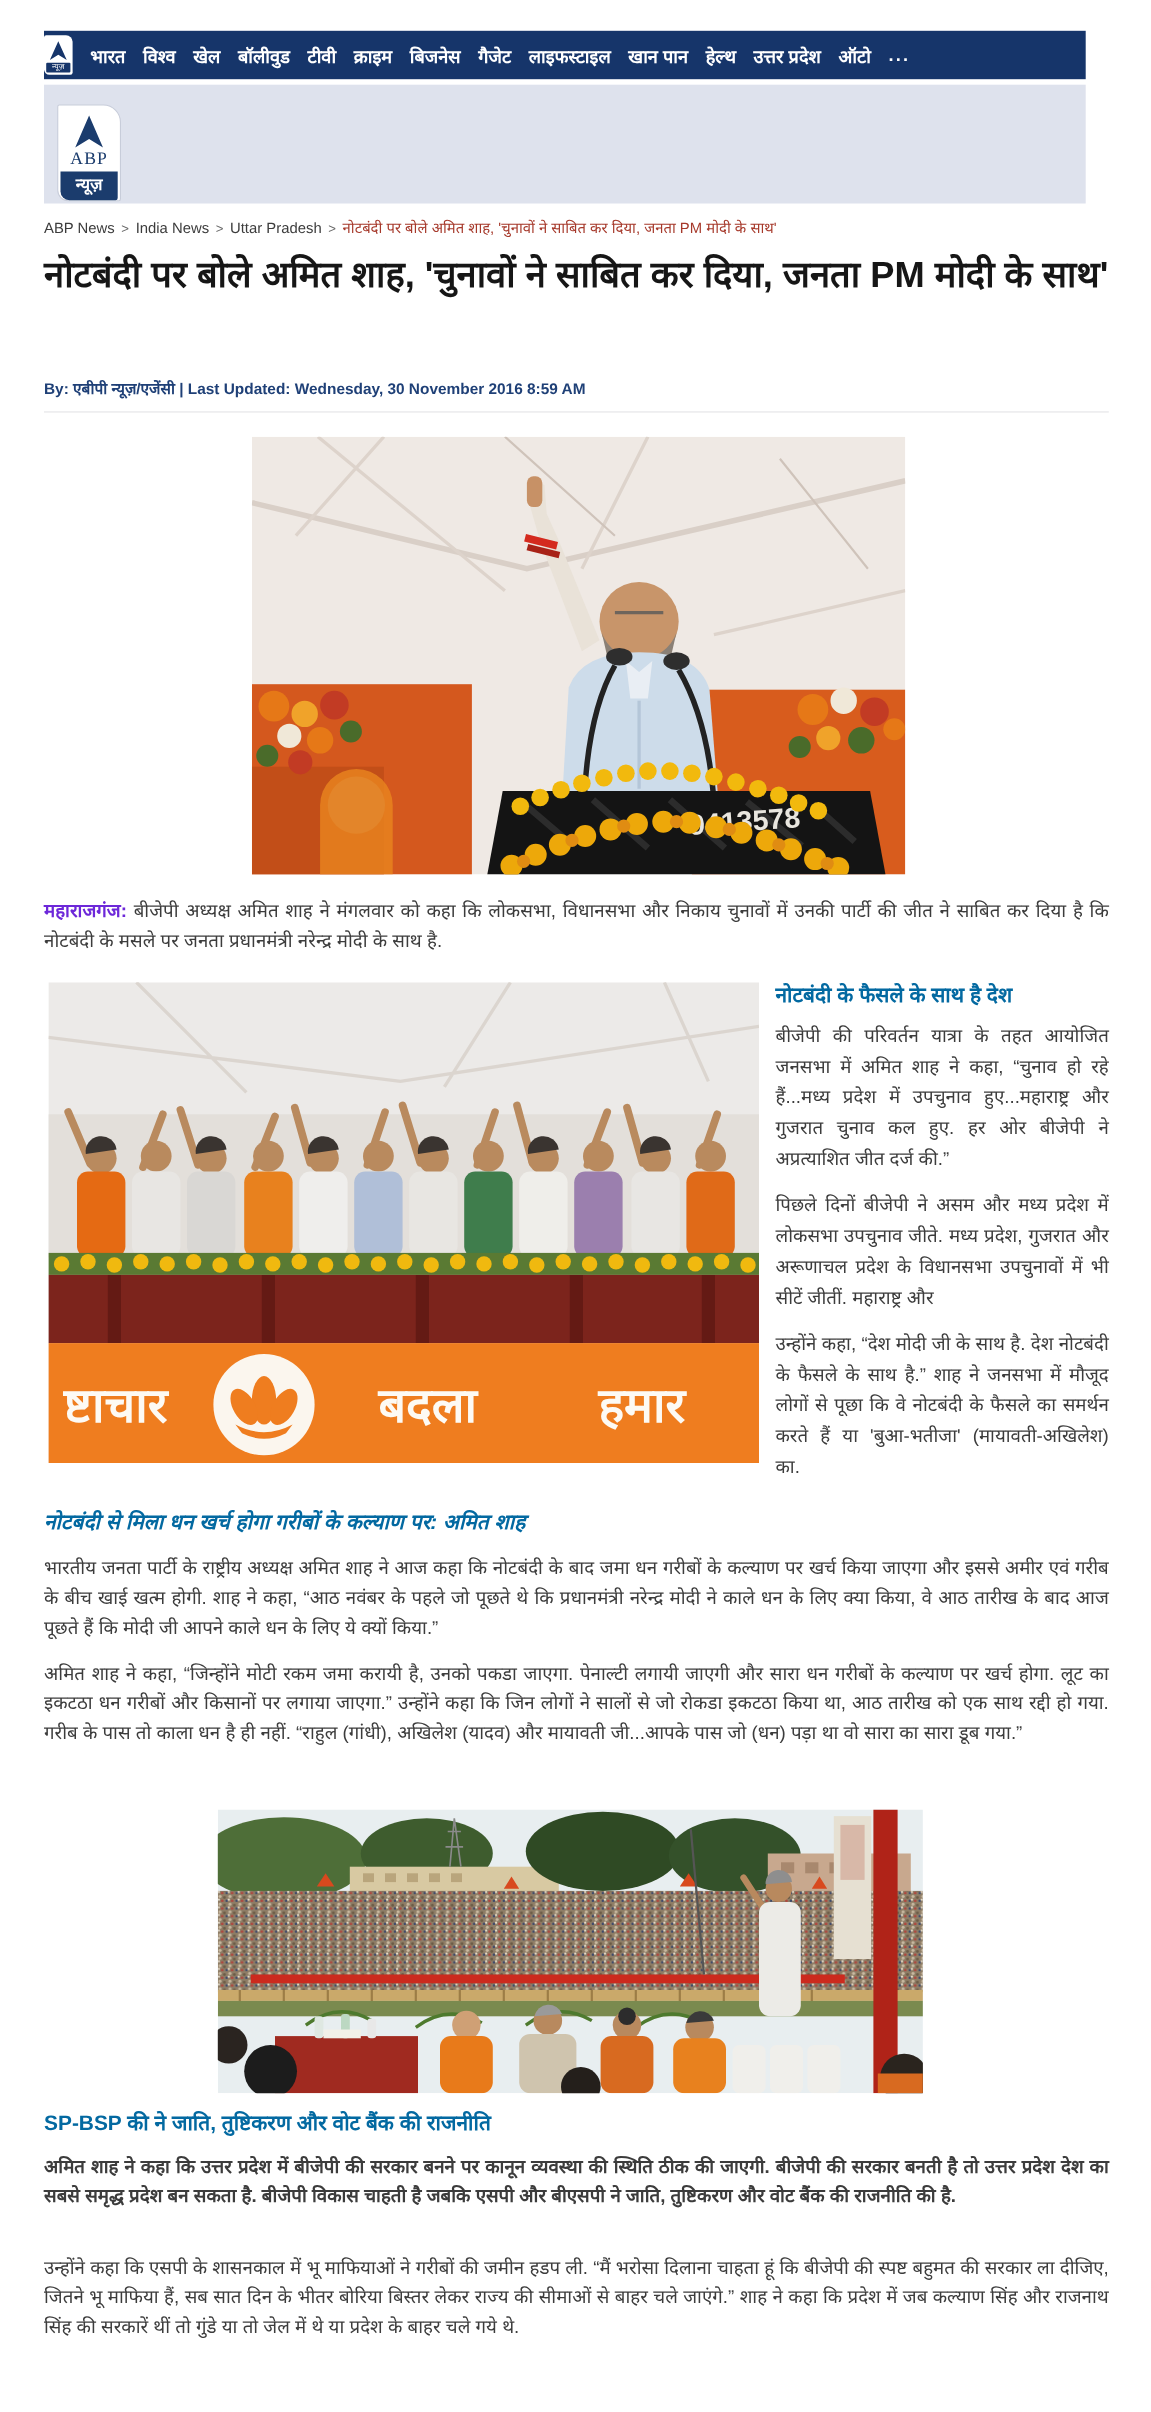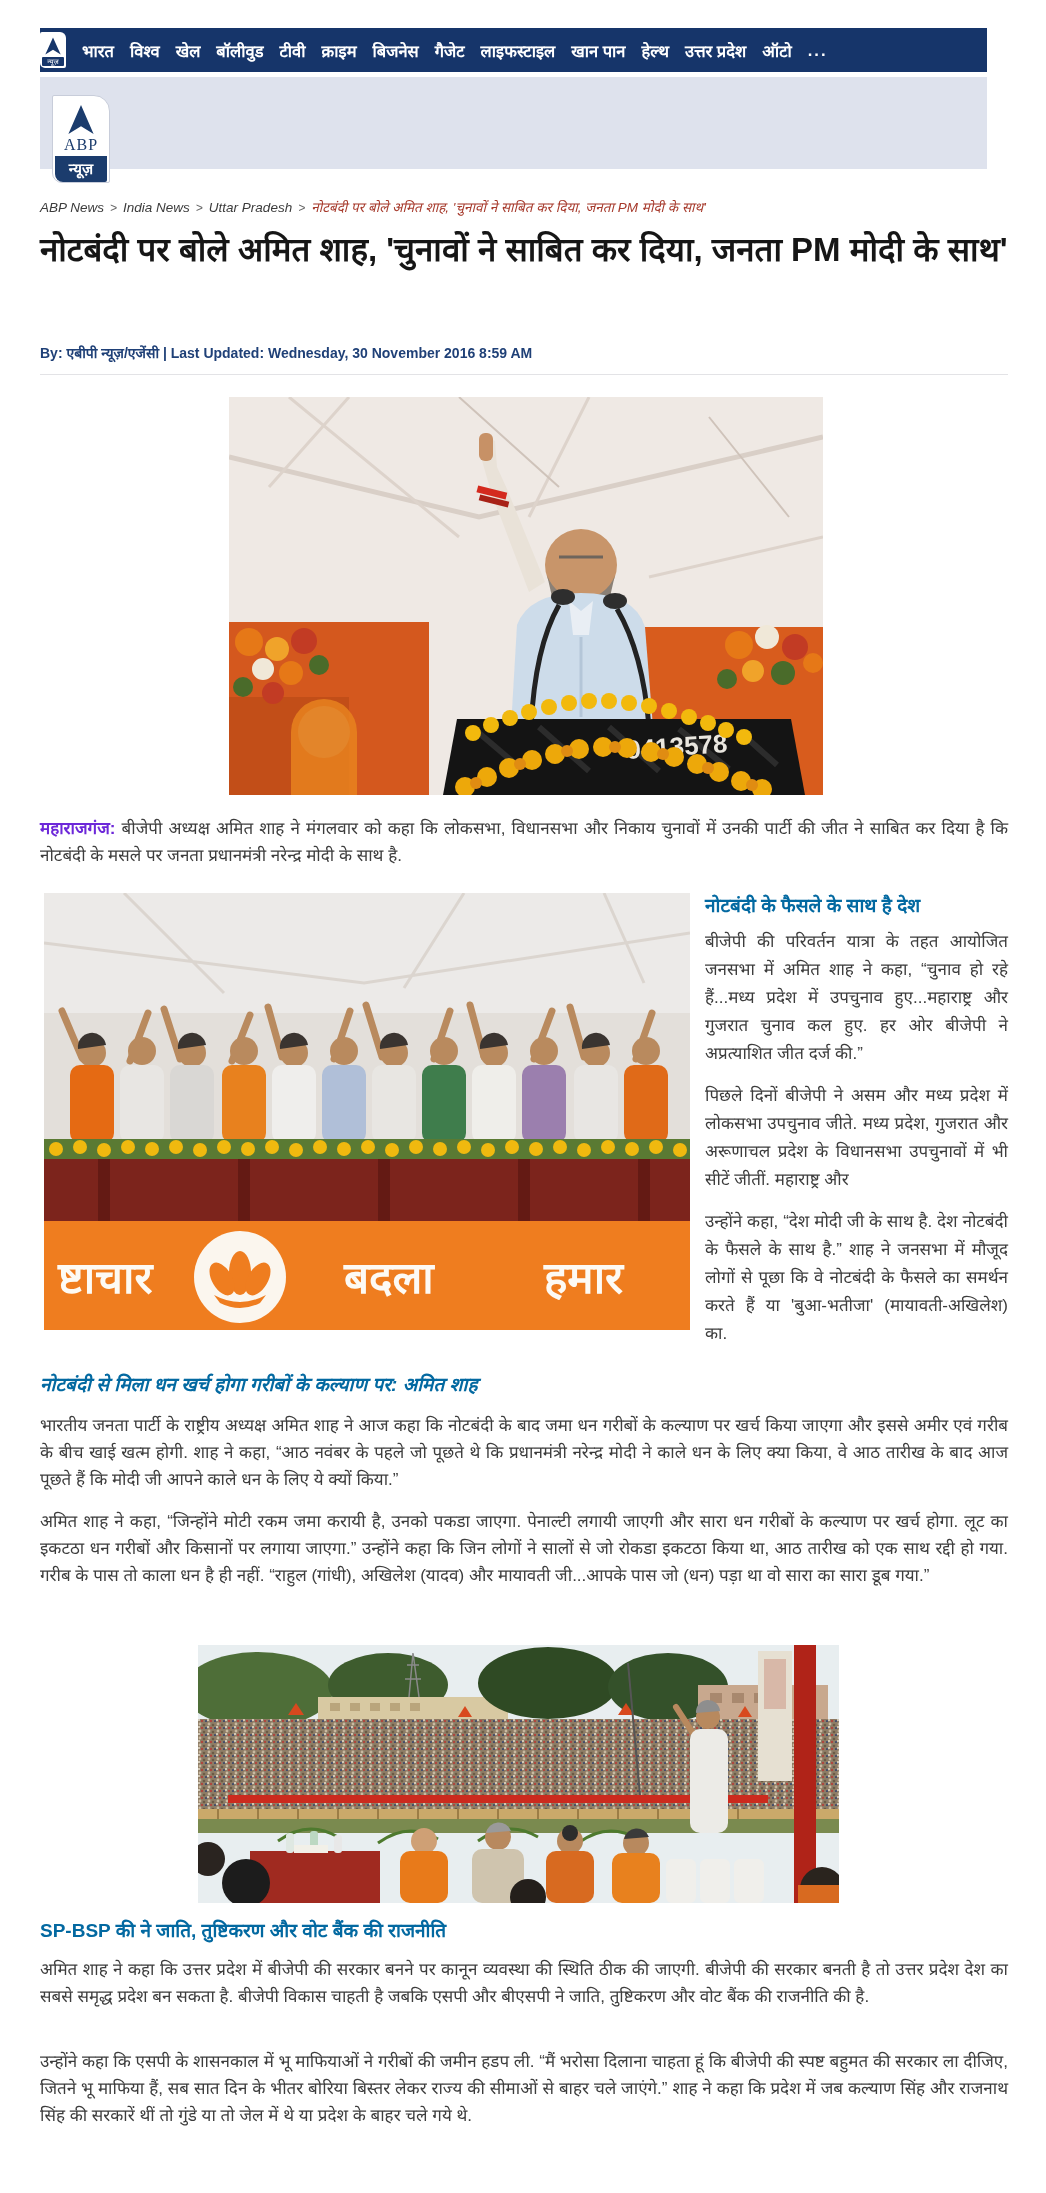--- a/index.html
+++ b/index.html
@@ -17,21 +17,21 @@
   .nav-item:last-child{letter-spacing:2px;}
 
   
   .masthead{background:#dee2ed;}
   .logo{position:absolute;left:12px;top:18px;width:58px;height:88px;background:#fff;border:1px solid #c8cdda;border-radius:2px 16px 2px 10px;box-sizing:border-box;display:flex;flex-direction:column;align-items:center;cursor:pointer;}
   .logo svg{display:block;margin-top:8px;}
   .logo-abp{font-family:"Liberation Serif","DejaVu Serif",serif;color:#1b3c6d;font-size:16px;letter-spacing:1px;line-height:16px;}
   .logo-band{background:#1b3c6d;color:#fff;font-weight:bold;font-size:15px;line-height:26px;width:52px;text-align:center;margin-top:3px;border-radius:0 0 2px 8px;}
 
   
-  .breadcrumb{font-size:13.5px;color:#3c3c3c;white-space:nowrap;font-style:italic;}
+  .breadcrumb{font-size:13.5px;color:#3c3c3c;white-space:nowrap;}
   .crumb{color:#3c3c3c;text-decoration:none;cursor:pointer;}
   .sep{color:#666;margin:0 6px;font-size:12px;}
   .crumb-current{color:#a6392b;}
 
   
   .title{font-size:33px;line-height:47px;font-weight:bold;color:#161616;margin:0;}
   .byline{font-size:14px;font-weight:bold;color:#1f4077;}
   .rule{height:1px;background:#e3e3e6;}
   h2.subhead{font-size:19px;line-height:25px;font-weight:bold;color:#0369a1;margin:0;}
   p.body{font-size:17px;line-height:27px;color:#3c3c3c;margin:0;text-align:justify;}
@@ -66,21 +66,21 @@
         <a class="nav-item">गैजेट</a>
         <a class="nav-item">लाइफस्टाइल</a>
         <a class="nav-item">खान पान</a>
         <a class="nav-item">हेल्थ</a>
         <a class="nav-item">उत्तर प्रदेश</a>
         <a class="nav-item">ऑटो</a>
         <a class="nav-item">...</a>
       </div>
   </nav>
 
-  <header class="abs masthead" style="left:40px;top:77px;width:947px;height:92px;">
+  <header class="abs masthead" style="left:40px;top:77px;width:947px;height:108px;">
     <div class="logo">
       <svg width="34" height="34" viewBox="0 0 34 34">
         <polygon points="17,1 30,31 17,23 4,31" fill="#1b3c6d"></polygon>
       </svg>
       <div class="logo-abp">ABP</div>
       <div class="logo-band">न्यूज़</div>
     </div>
   </header>
 
   <div class="abs breadcrumb" style="left:40px;top:198px;width:990px;">
@@ -435,16 +435,16 @@
 
       <circle cx="48" cy="238" r="24" fill="#1c1c1c"></circle>
       <circle cx="10" cy="214" r="17" fill="#2a2420"></circle>
       <circle cx="330" cy="252" r="18" fill="#241f1b"></circle>
       <circle cx="624" cy="244" r="22" fill="#2a241e"></circle>
       <rect x="600" y="240" width="41" height="18" fill="#d86a20"></rect>
     </svg>
   </figure>
 
   <h2 class="subhead abs" style="left:40px;top:1918px;width:968px;">SP-BSP की ने जाति, तुष्टिकरण और वोट बैंक की राजनीति</h2>
-  <p class="body abs" style="left:40px;top:1956px;width:968px;">अमित शाह ने कहा कि उत्तर प्रदेश में बीजेपी की सरकार बनने पर कानून व्यवस्था की स्थिति ठीक की जाएगी. बीजेपी की सरकार बनती है तो उत्तर प्रदेश देश का सबसे समृद्ध प्रदेश बन सकता है. बीजेपी विकास चाहती है जबकि एसपी और बीएसपी ने जाति, तुष्टिकरण और वोट बैंक की राजनीति की है.</p>
+  <p class="body abs" style="left:40px;top:1956px;width:968px;font-weight:bold;">अमित शाह ने कहा कि उत्तर प्रदेश में बीजेपी की सरकार बनने पर कानून व्यवस्था की स्थिति ठीक की जाएगी. बीजेपी की सरकार बनती है तो उत्तर प्रदेश देश का सबसे समृद्ध प्रदेश बन सकता है. बीजेपी विकास चाहती है जबकि एसपी और बीएसपी ने जाति, तुष्टिकरण और वोट बैंक की राजनीति की है.</p>
   <p class="body abs" style="left:40px;top:2048px;width:968px;">उन्होंने कहा कि एसपी के शासनकाल में भू माफियाओं ने गरीबों की जमीन हडप ली. “मैं भरोसा दिलाना चाहता हूं कि बीजेपी की स्पष्ट बहुमत की सरकार ला दीजिए, जितने भू माफिया हैं, सब सात दिन के भीतर बोरिया बिस्तर लेकर राज्य की सीमाओं से बाहर चले जाएंगे.” शाह ने कहा कि प्रदेश में जब कल्याण सिंह और राजनाथ सिंह की सरकारें थीं तो गुंडे या तो जेल में थे या प्रदेश के बाहर चले गये थे.</p>
 
 </div>
 
 </body></html>

